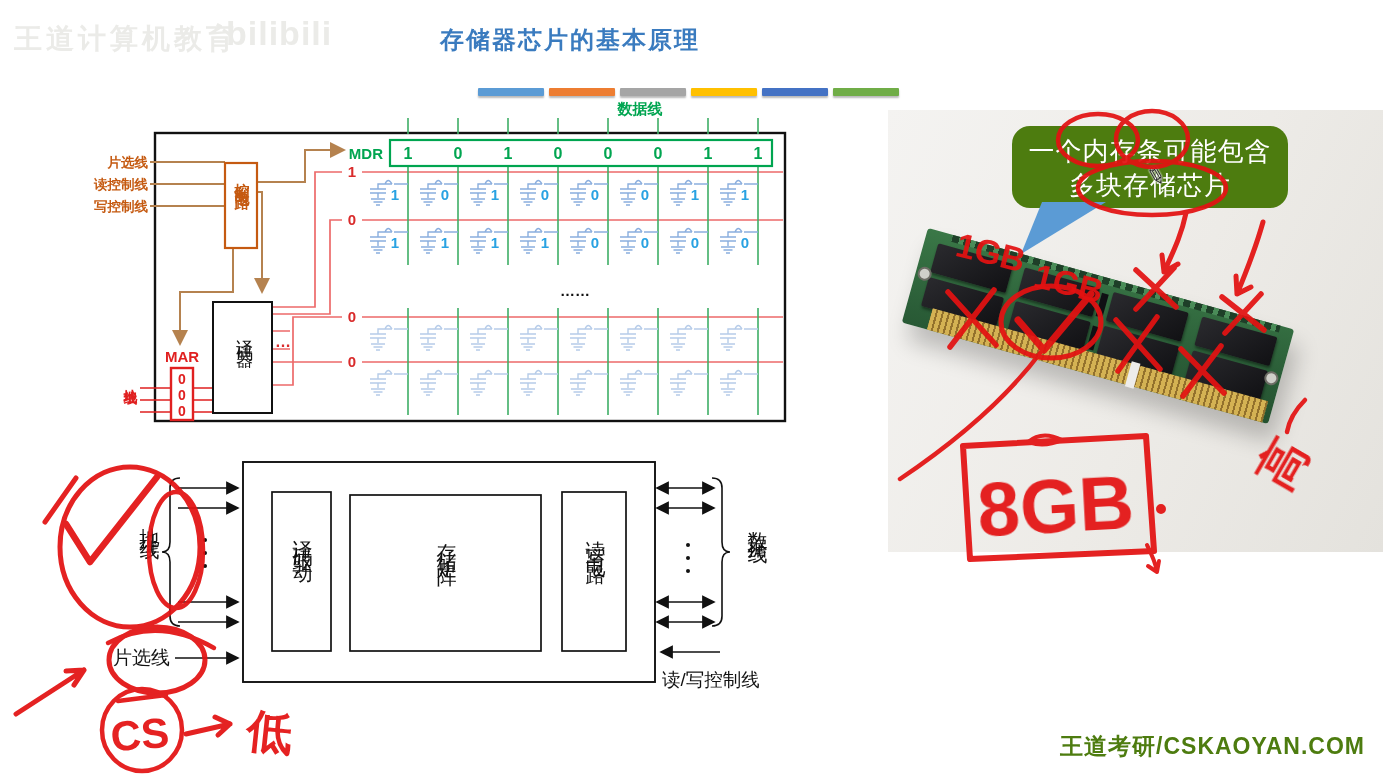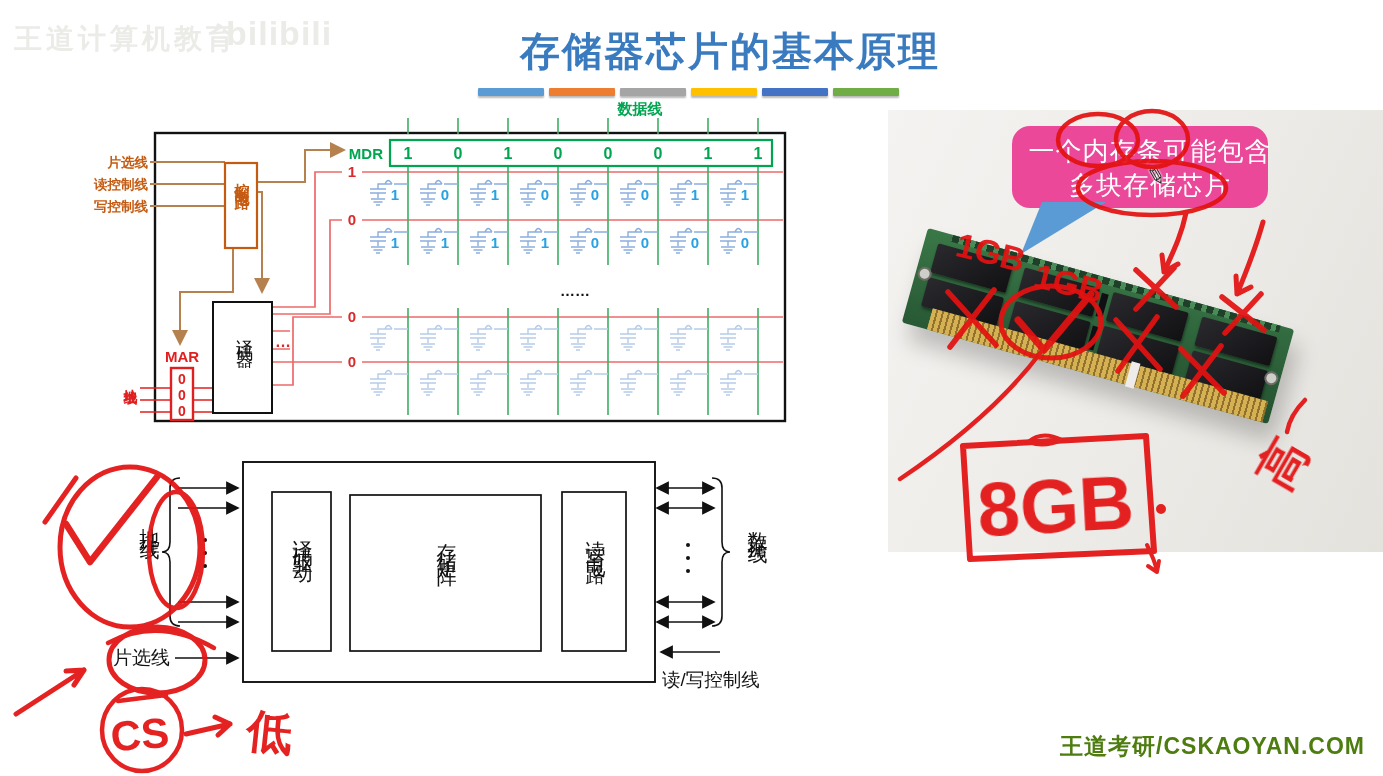--- a/index.html
+++ b/index.html
@@ -1,39 +1,39 @@
 <!DOCTYPE html>
 <html><head>
 <meta charset="utf-8">
 <style>
   html,body{margin:0;padding:0;}
   body{width:1383px;height:776px;position:relative;background:#ffffff;overflow:hidden;
        font-family:"Liberation Sans", sans-serif;}
   .abs{position:absolute;}
   #watermark{left:14px;top:20px;font-size:28px;font-weight:bold;color:#ebebe8;letter-spacing:4px;}
   #wm-logo{left:226px;top:14px;font-size:34px;font-weight:bold;color:#ebebe8;letter-spacing:1px;}
-  #title{left:440px;top:24px;width:500px;text-align:right;font-size:40px;font-weight:bold;
+  #title{left:440px;top:24px;width:500px;text-align:left;font-size:24px;font-weight:bold;
          color:#3a7bbf;letter-spacing:2px;}
   #divider{left:478px;top:88px;width:430px;display:flex;gap:5px;}
   #divider .bar{display:block;width:66px;height:8px;border-radius:1px;box-shadow:0 2px 2px rgba(0,0,0,.28);}
   #photo{left:888px;top:110px;width:495px;height:442px;
          background:linear-gradient(115deg,#f4f3f1 0%,#edebe7 55%,#e4e2dd 100%);}
   #ramstick{left:928px;top:228px;width:380px;height:98px;transform:rotate(15.5deg);
             transform-origin:0 0;background:linear-gradient(175deg,#3a7847,#2b5e38 60%,#24512f);
             border-radius:3px;box-shadow:10px 16px 22px rgba(0,0,0,.22);}
   #ramstick .pads{position:absolute;left:26px;top:0;width:340px;height:7px;
             background:repeating-linear-gradient(90deg,#1e3f28 0 7px,#4a8c58 7px 12px);}
   #ramstick .chip{position:absolute;width:78px;height:30px;border-radius:2px;
             background:linear-gradient(135deg,#2a2a2e,#111114);box-shadow:1px 2px 3px rgba(0,0,0,.45);}
   #ramstick .cmp{position:absolute;width:7px;height:24px;background:#101014;}
   #ramstick .gold{position:absolute;left:26px;top:76px;width:348px;height:22px;
             background:repeating-linear-gradient(90deg,#d4b253 0 4px,#93712c 4px 6px);}
   #ramstick .notch{position:absolute;left:232px;top:74px;width:9px;height:26px;background:#edecea;}
   #ramstick .hole{position:absolute;width:10px;height:10px;border-radius:50%;background:#cfcfc9;border:2px solid #6d6d65;}
-  #bubble{left:1012px;top:126px;width:256px;height:82px;background:#ec4899;border-radius:18px;}
+  #bubble{left:1012px;top:126px;width:276px;height:82px;background:#4d7c0f;border-radius:18px;}
   .bubble-line{position:absolute;width:276px;text-align:center;color:#ffffff;font-size:26px;font-weight:500;letter-spacing:1px;}
   #pen-cursor{left:1146px;top:162px;font-size:24px;color:#2a2a2a;transform:rotate(15deg);
               text-shadow:0 0 2px #fff,0 0 2px #fff;}
   .vtext{writing-mode:vertical-rl;text-orientation:upright;}
   #ctrl-label{left:232px;top:171px;font-size:15px;color:#c55a11;letter-spacing:4px;font-weight:bold;}
   #decoder-label{left:233px;top:326px;font-size:17px;color:#111;letter-spacing:6px;}
   #addr-top-label{left:121px;top:378px;font-size:13.5px;color:#e02020;letter-spacing:1px;font-weight:bold;}
   #dec-drv-label{left:290px;top:524px;font-size:20px;color:#111;letter-spacing:8px;}
   #matrix-label{left:434px;top:527px;font-size:20px;color:#111;letter-spacing:8px;}
   #rw-label{left:583px;top:525px;font-size:20px;color:#111;letter-spacing:8px;}

